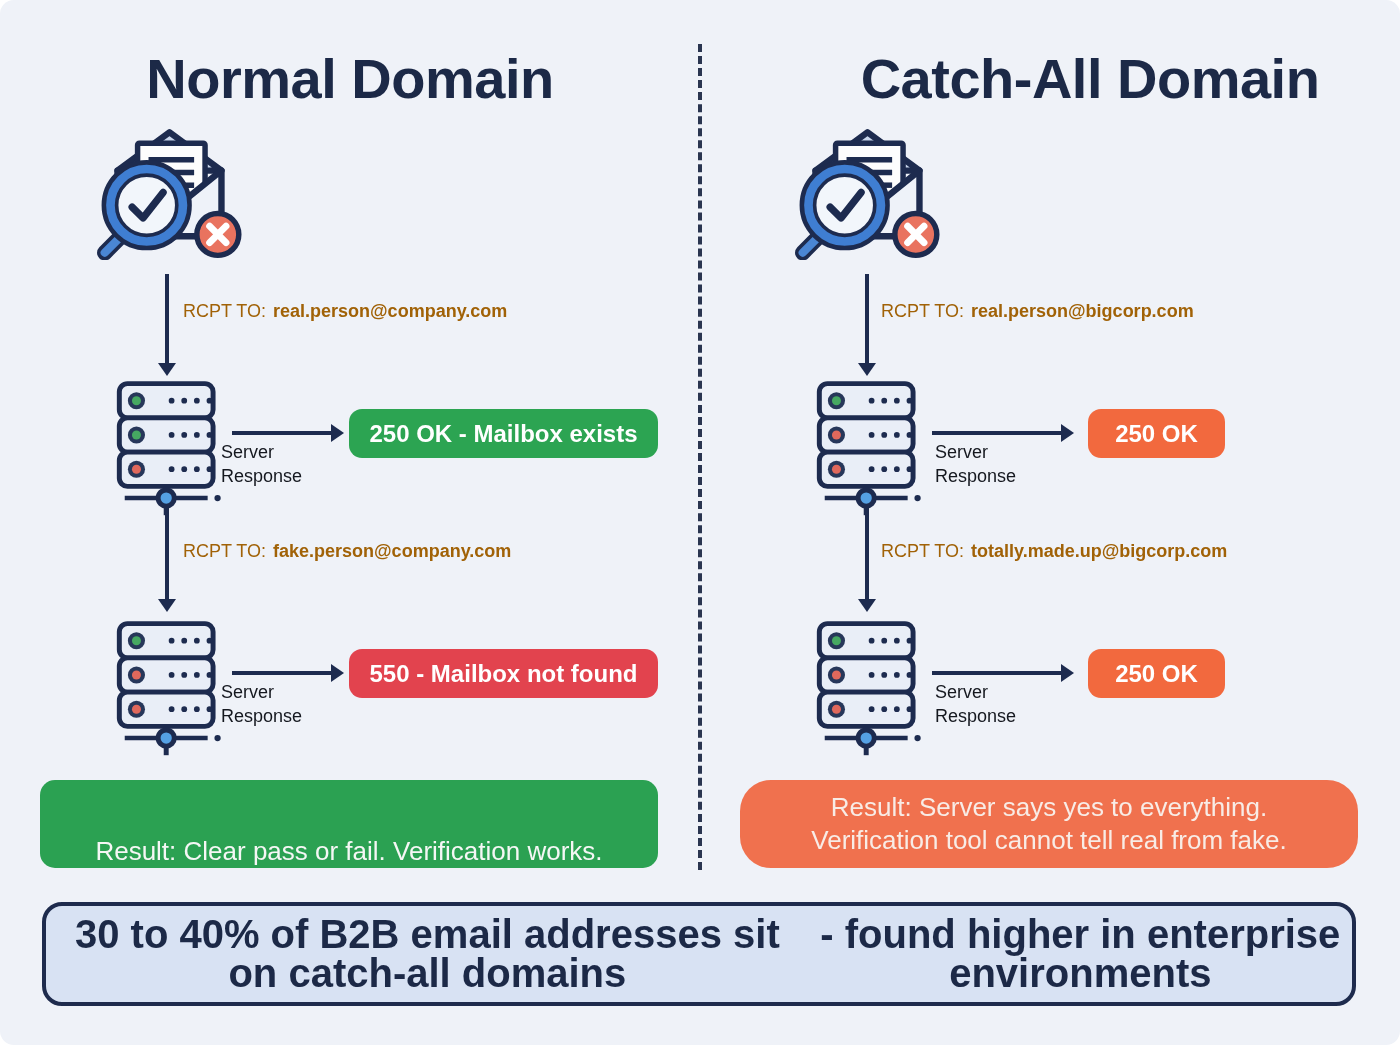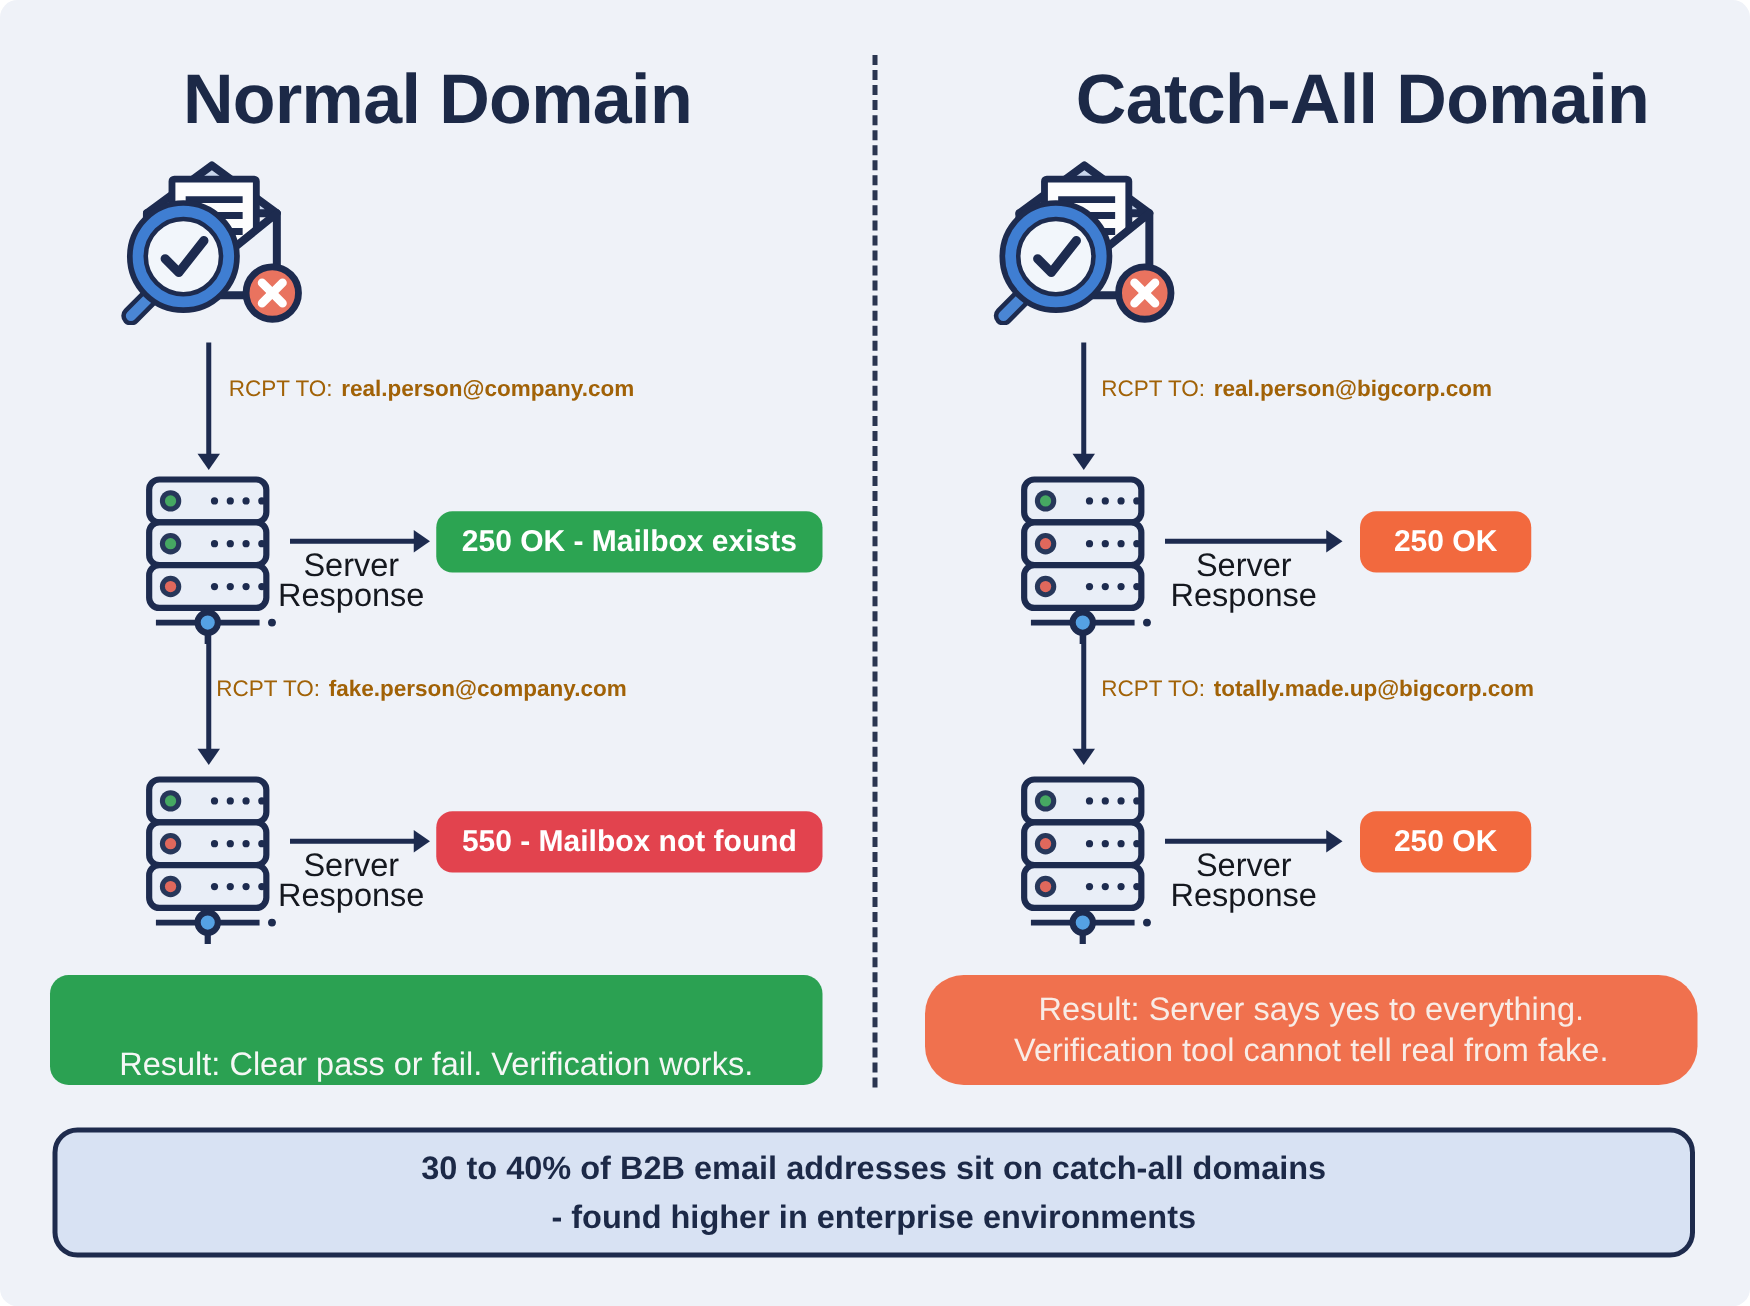--- a/index.html
+++ b/index.html
@@ -16,37 +16,37 @@
   .varrow::after{content:"";position:absolute;bottom:-12px;left:50%;
       transform:translateX(-50%);border:9px solid transparent;
       border-top:13px solid #1d2b4f;border-bottom:0;}
   .harrow{position:absolute;height:4px;background:#1d2b4f;}
   .harrow::after{content:"";position:absolute;right:-12px;top:50%;
       transform:translateY(-50%);border:9px solid transparent;
       border-left:13px solid #1d2b4f;border-right:0;}
   .rcpt{position:absolute;font-size:18px;color:#a16207;white-space:nowrap;}
   .rcpt .pre{font-weight:400;margin-right:7px;}
   .rcpt .em{font-weight:700;}
-  .srv-resp{position:absolute;width:120px;text-align:center;font-size:26px;
+  .srv-resp{position:absolute;width:120px;text-align:left;font-size:18px;
             line-height:24px;color:#15181f;}
   .badge{position:absolute;display:flex;align-items:center;justify-content:center;
          border-radius:13px;color:#fff;font-weight:bold;font-size:24px;
          white-space:nowrap;}
   .badge.green{background:#2ca452;}
   .badge.red{background:#e2434e;}
   .badge.orange{background:#f2693e;}
   .result{position:absolute;top:780px;width:618px;height:88px;border-radius:15px;
           display:flex;flex-direction:column;align-items:center;justify-content:center;
           color:#f5f7f5;font-size:26px;line-height:33px;text-align:center;}
   .result.green-bg{background:#2ba152;}
   .result.orange-bg{background:#f0714e;color:#f8ece6;border-radius:31px;}
   .footer{position:absolute;left:42px;top:902px;width:1306px;height:96px;
           background:#d8e2f3;border:4px solid #1e2b4d;border-radius:20px;
-          display:flex;flex-direction:column;align-items:center;justify-content:center;
-          color:#1c2947;font-size:26px;font-weight:bold;line-height:39px;text-align:center;}
+          display:flex;flex-direction:row;align-items:center;justify-content:center;
+          color:#1c2947;font-size:40px;font-weight:bold;line-height:39px;text-align:center;}
 </style>
 </head>
 <body>
 
 <div class="canvas">
 
   <div class="divider"></div>
 
   <div class="title" style="left:0;">Normal Domain</div>
   <div class="title" style="left:740px;">Catch-All Domain</div>
@@ -119,21 +119,21 @@
   <line x1="60" y1="142" x2="60" y2="150" stroke="#1d2b4f" stroke-width="5.5"></line>
   </svg></div>
   <div class="harrow" style="left:232px;top:431px;width:100px;"></div>
   <div class="srv-resp" style="left:221px;top:440px;">
     <div>Server</div>
     <div>Response</div>
   </div>
   <div class="badge green" style="left:349px;top:409px;width:309px;height:49px;">250 OK - Mailbox exists</div>
 
   <div class="varrow" style="left:165px;top:508px;height:92px;"></div>
-  <div class="rcpt" style="left:173px;top:541px;">
+  <div class="rcpt" style="left:183px;top:541px;">
     <span class="pre">RCPT TO:</span><span class="em">fake.person@company.com</span>
   </div>
   <div class="icon" style="left:112px;top:620px;width:112px;height:137px;"><svg viewBox="0 0 124 152" width="100%" height="100%">
         <rect x="8" y="4" width="104" height="38" rx="9" fill="#e9eef7" stroke="#1d2b4f" stroke-width="5.5"></rect>
     <circle cx="27" cy="23" r="9.5" fill="#27375a"></circle>
     <circle cx="27" cy="23" r="5" fill="#46a862"></circle>
         <circle cx="66" cy="23" r="3.2" fill="#1d2b4f"></circle>
         <circle cx="80" cy="23" r="3.2" fill="#1d2b4f"></circle>
         <circle cx="94" cy="23" r="3.2" fill="#1d2b4f"></circle>
         <circle cx="108" cy="23" r="3.2" fill="#1d2b4f"></circle>

